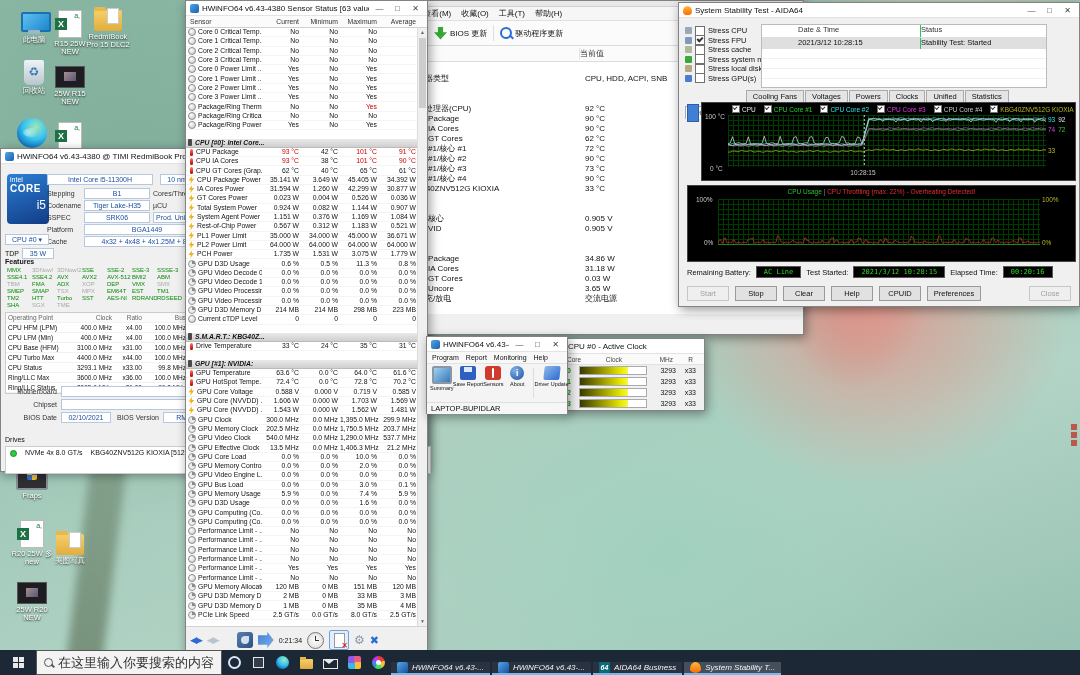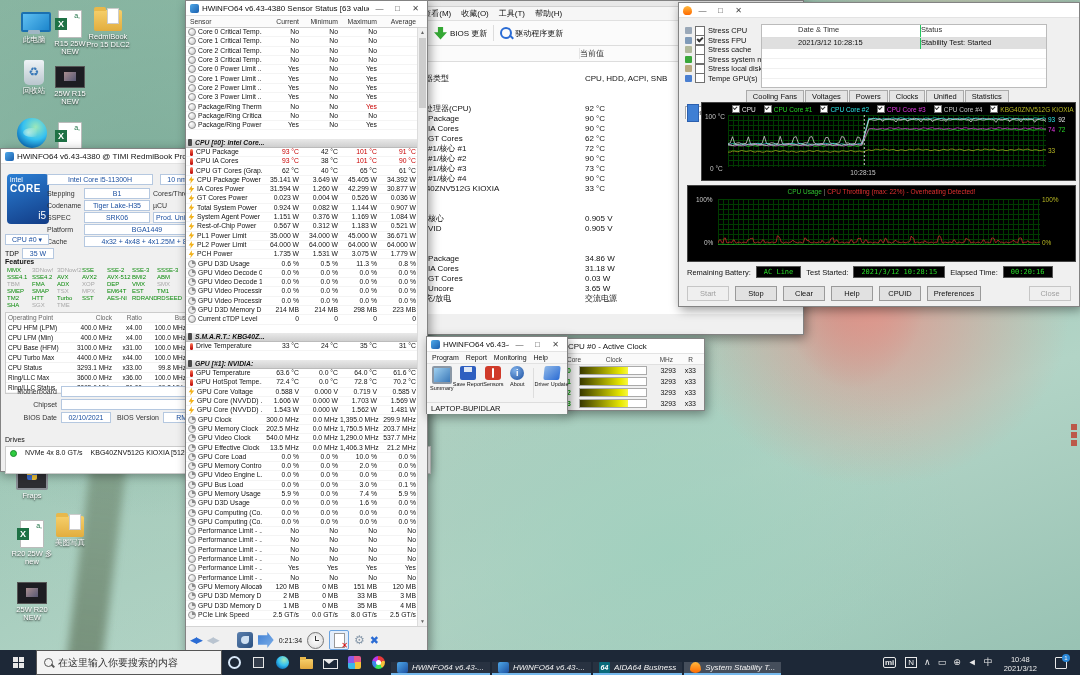--- a/index.html
+++ b/index.html
@@ -88,21 +88,21 @@
   .gearico{color:#8899aa;font-size:12px;line-height:16px;}
   .xico{color:#2b6cd4;font-size:11px;font-weight:bold;line-height:16px;}
 
   
   #sumwin{left:0;top:148px;width:426px;height:322px;z-index:10;font-size:7px;}
   .sum-body{position:relative;height:306px;}
   .badge{position:absolute;left:6px;top:10px;width:36px;height:46px;border-radius:4px;color:#fff;
     background:linear-gradient(160deg,#2b7fd4,#123c86);padding:2px 3px;}
   .badge .b1{font-size:7px;}
   .badge .b2{font-size:10px;font-weight:bold;letter-spacing:.5px;}
-  .badge .b3{font-size:10px;text-align:right;margin-top:16px;}
+  .badge .b3{font-size:12px;text-align:right;margin-top:4px;}
   .fldbox{border:1px solid #b5c8e0;background:#fff;color:#1a4fa0;text-align:center;white-space:nowrap;overflow:hidden;padding:0 2px;height:9px;line-height:9px;}
   .cpurow{position:absolute;display:flex;gap:3px;align-items:center;}
   .cpurow .lb{color:#333;}
   .leftbox{position:absolute;left:4px;display:flex;gap:3px;align-items:center;}
   .chips{position:absolute;left:6px;top:98px;width:180px;display:grid;grid-template-columns:repeat(7,25px);grid-auto-rows:7px;font-size:6px;}
   .chip{color:#0a8a0a;}
   .chip.off{color:#a8a8a8;}
   .opts{position:absolute;left:4px;top:141px;width:418px;background:#fff;border:1px solid #ccc;font-size:6.5px;}
   .oprow{display:flex;height:9px;line-height:9px;border-bottom:1px solid #f2f2f2;}
   .oprow.hd{color:#666;background:#fafafa;}
@@ -219,21 +219,21 @@
   .acbar{position:absolute;left:0;top:0;bottom:0;width:72%;background:linear-gradient(90deg,#3a3a00,#8a8a00 40%,#e8e800 85%,#f8f840);}
   .acmhz{width:26px;text-align:right;font-size:7px;}
   .acratio{width:20px;text-align:right;font-size:7px;overflow:hidden;white-space:nowrap;}
 
   
   #taskbar{position:absolute;left:0;top:650px;width:1080px;height:25px;background:#1d2837;z-index:100;display:flex;align-items:stretch;color:#eee;}
   .tstart{width:36px;display:flex;align-items:center;justify-content:center;}
   .winlogo{width:11px;height:11px;display:grid;grid-template-columns:5px 5px;grid-gap:1px;}
   .winlogo i{background:#e8e8e8;}
   .tsearch{width:170px;background:#f3f3f3;display:flex;align-items:center;gap:5px;padding:0 7px;margin:0;border:1px solid #555;color:#444;}
-  .tsearch .ph{font-size:10px;color:#333;white-space:nowrap;overflow:hidden;}
+  .tsearch .ph{font-size:13px;color:#333;white-space:nowrap;overflow:hidden;}
   .magico{width:7px;height:7px;border:1.5px solid #555;border-radius:50%;position:relative;flex:none;}
   .magico::after{content:"";position:absolute;left:6px;top:6px;width:4px;height:1.5px;background:#555;transform:rotate(45deg);}
   .qicon{width:24px;display:flex;align-items:center;justify-content:center;font-size:11px;}
   .qi{width:13px;height:13px;position:relative;}
   .qi.cortana{border:2px solid #d8e8f8;border-radius:50%;width:9px;height:9px;}
   .qi.taskview{border:1.5px solid #e8e8e8;width:9px;height:9px;background:rgba(255,255,255,.1);}
   .qi.edge2{border-radius:50%;background:radial-gradient(circle at 62% 30%,#9ee8b9,#35c1f1 45%,#0e6fb8 80%);}
   .qi.explorer{background:linear-gradient(#f6cf6a,#e2a93e);border-radius:1px;height:10px;margin-top:2px;}
   .qi.explorer::before{content:"";position:absolute;left:0;top:-2px;width:6px;height:3px;background:#e8b84b;}
   .qi.mail{border:1.5px solid #e8e8e8;height:8px;margin-top:2px;}
@@ -309,21 +309,21 @@
         <div class="dlabel">Fraps</div>
       </div>
       <div class="dicon" style="left: 4px; top: 520px;">
         <div class="dart excel">
           <span class="xl-x">X</span>
           <span class="xl-a">a,</span>
         </div>
         <div class="dlabel">R20 25W 多
 new</div>
       </div>
-      <div class="dicon" style="left: 42px; top: 516px;">
+      <div class="dicon" style="left: 42px; top: 534px;">
         <div class="dart folder"></div>
         <div class="dlabel">美图写真</div>
       </div>
       <div class="dicon" style="left: 4px; top: 582px;">
         <div class="dart img"></div>
         <div class="dlabel">25W R20
 NEW</div>
       </div>
     </div>
 
@@ -1192,20 +1192,21 @@
       <span class="clockface"></span>
       <span class="reportico"></span>
       <span class="gearico">⚙</span>
       <span class="xico">✖</span>
     </div>
   </div>
 
   <div class="win" id="sstwin">
     <div class="tbar">
       <span class="appic flame"></span>
+      <span class="ttl">System Stability Test - AIDA64</span>
       <span class="tbtn">—</span>
       <span class="tbtn">□</span>
       <span class="tbtn">✕</span>
     </div>
     <div class="sst-body" id="sstbody">
       <div class="stressbox" id="stressbox">
           <div class="strow">
             <span class="sicon cpu"></span>
             <span class="ck"></span>
             <span>Stress CPU</span>
@@ -1226,21 +1227,21 @@
             <span>Stress system mem</span>
           </div>
           <div class="strow">
             <span class="sicon disk"></span>
             <span class="ck"></span>
             <span>Stress local disks</span>
           </div>
           <div class="strow">
             <span class="sicon gpu"></span>
             <span class="ck"></span>
-            <span>Tempe GPU(s)</span>
+            <span>Stress GPU(s)</span>
           </div>
         </div>
       <div class="ssttable" id="ssttable">
           <div class="strh">
             <span class="stc1">Date &amp; Time</span>
             <span class="stc2">Status</span>
           </div>
           <div class="strd">
             <span class="stc1">2021/3/12 10:28:15</span>
             <span class="stc2">Stability Test: Started</span>
@@ -1475,32 +1476,14 @@
         </div>
         <div class="tbtnwin">
           <span class="wi aida">64</span>
           <span class="lbl">AIDA64 Business</span>
         </div>
         <div class="tbtnwin active">
           <span class="wi flame"></span>
           <span class="lbl">System Stability T...</span>
         </div>
       </div>
-    <div class="tray">
-      <span id="trayicons" style="display:flex;gap:7px;align-items:center;">
-          <span class="trico mi">mi</span>
-          <span class="trico nn">N</span>
-          <span class="trico chev">∧</span>
-          <span class="trico dev">▭</span>
-          <span class="trico globe">⊕</span>
-          <span class="trico vol">◄</span>
-          <span class="trico ime">中</span>
-        </span>
-      <span class="tclock">
-        <span>10:48</span><br>
-        <span>2021/3/12</span>
-      </span>
-      <span class="notif">
-          <span class="sq"></span>
-        </span>
-    </div>
   </div>
 </div>
 
 </body></html>

